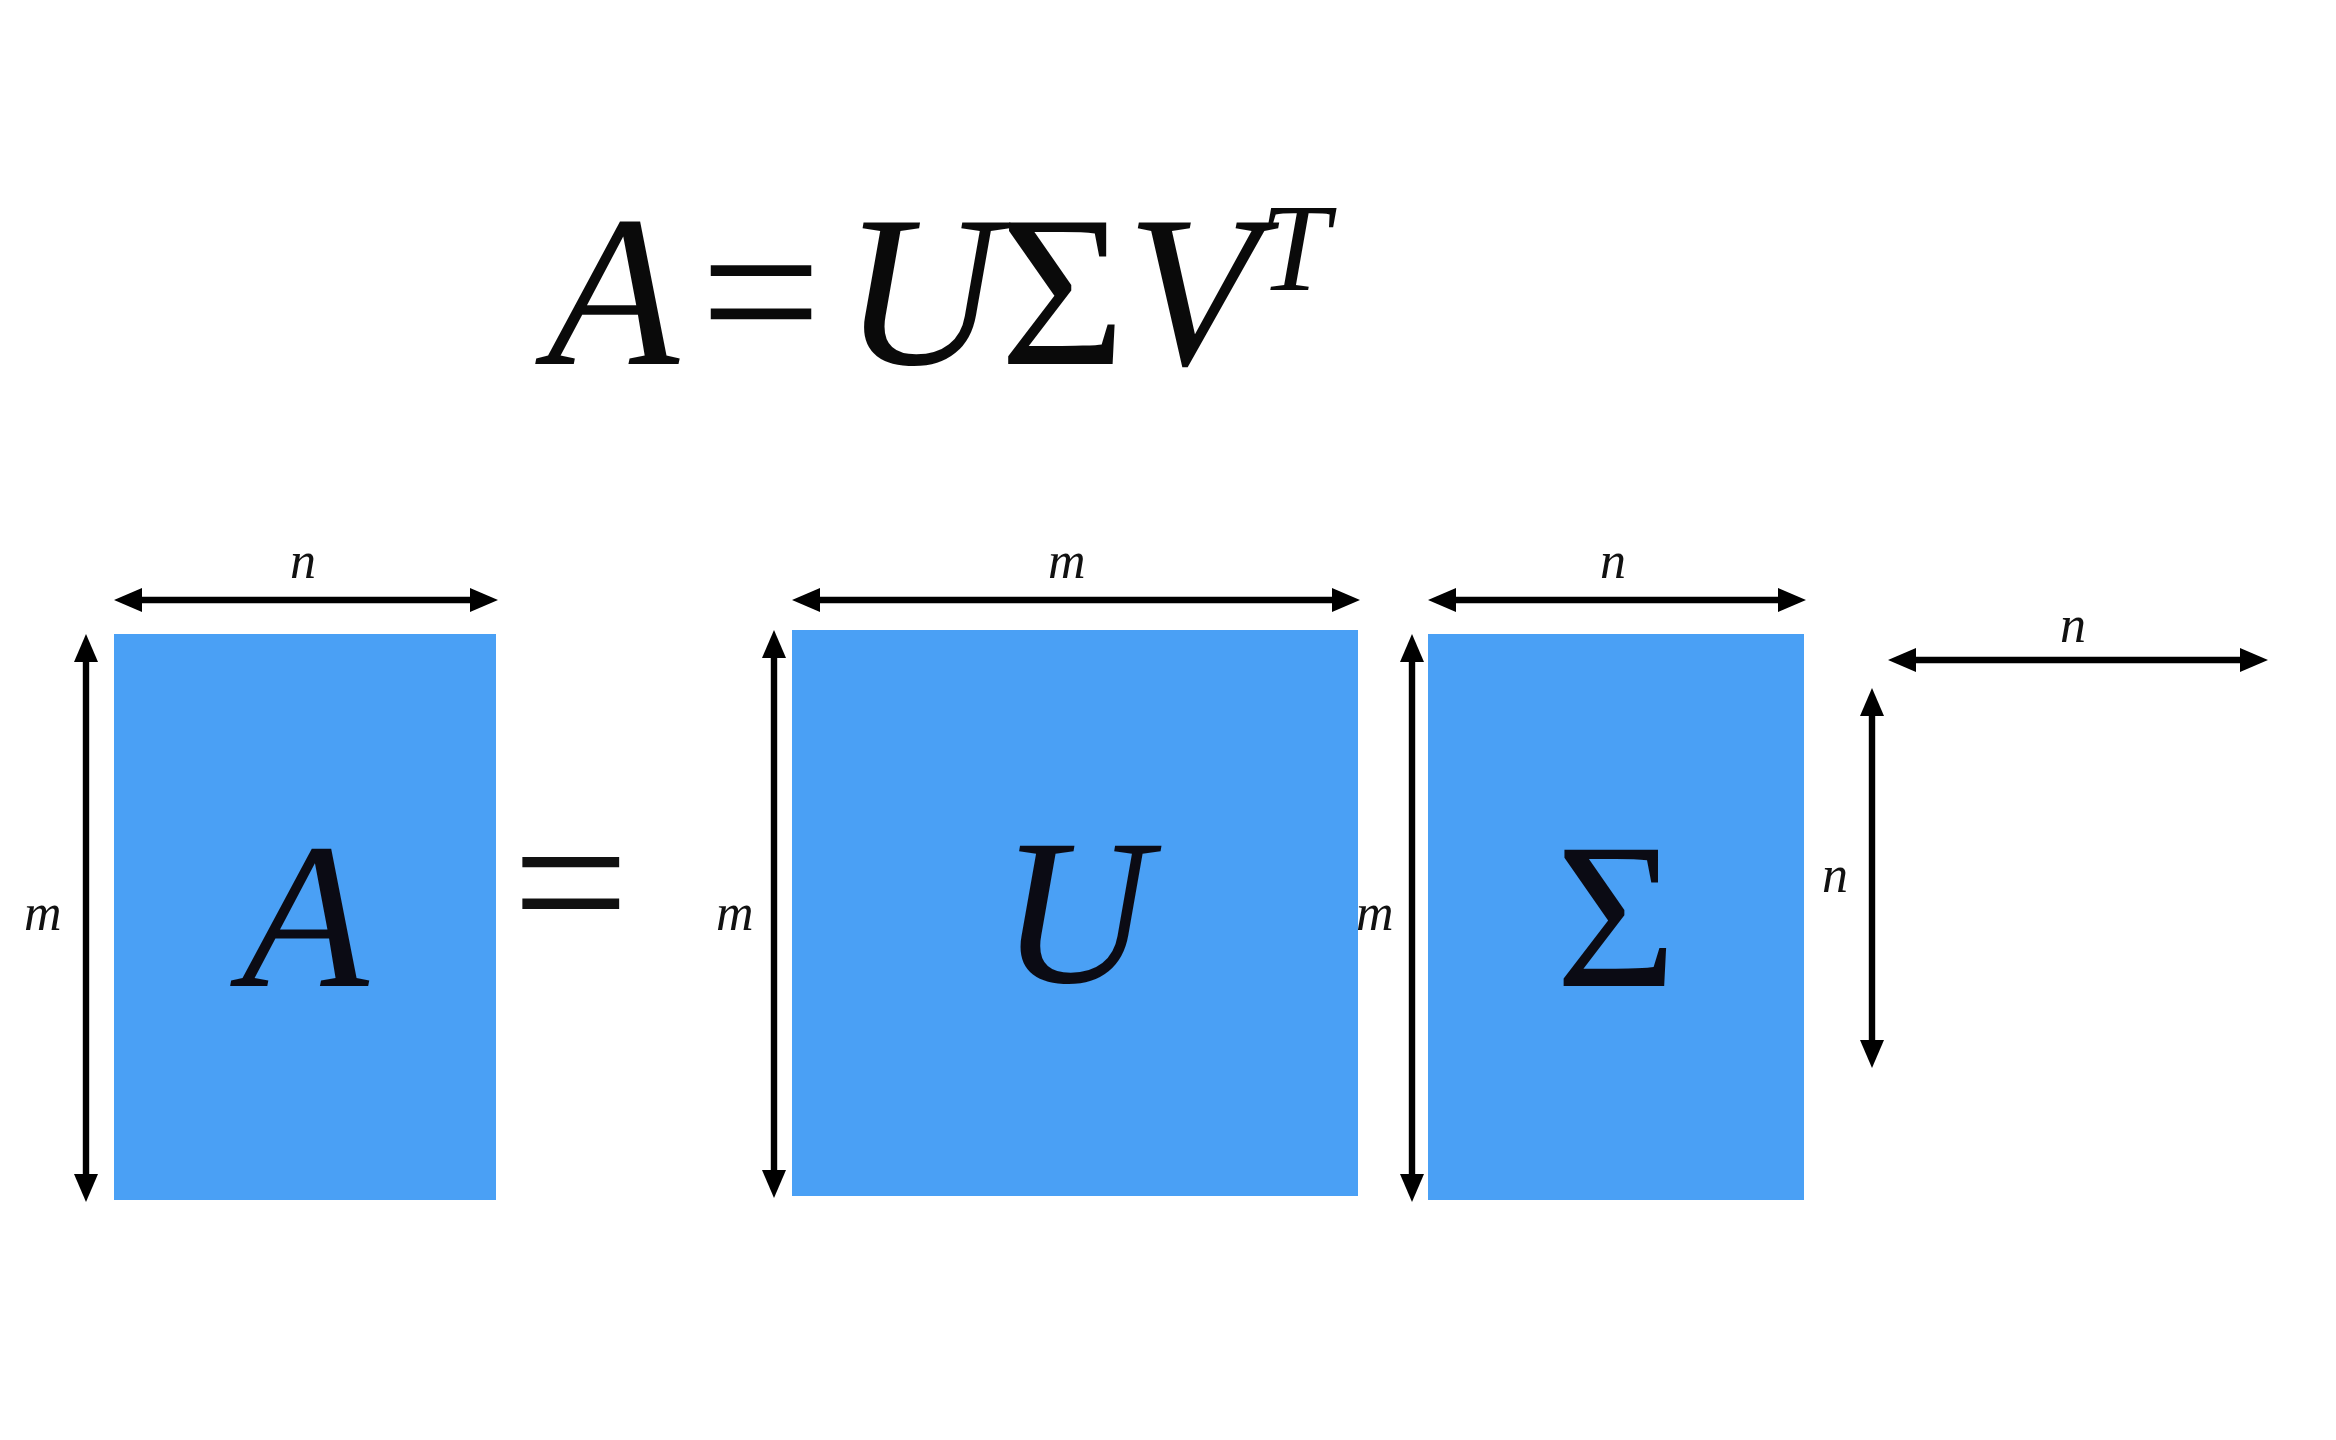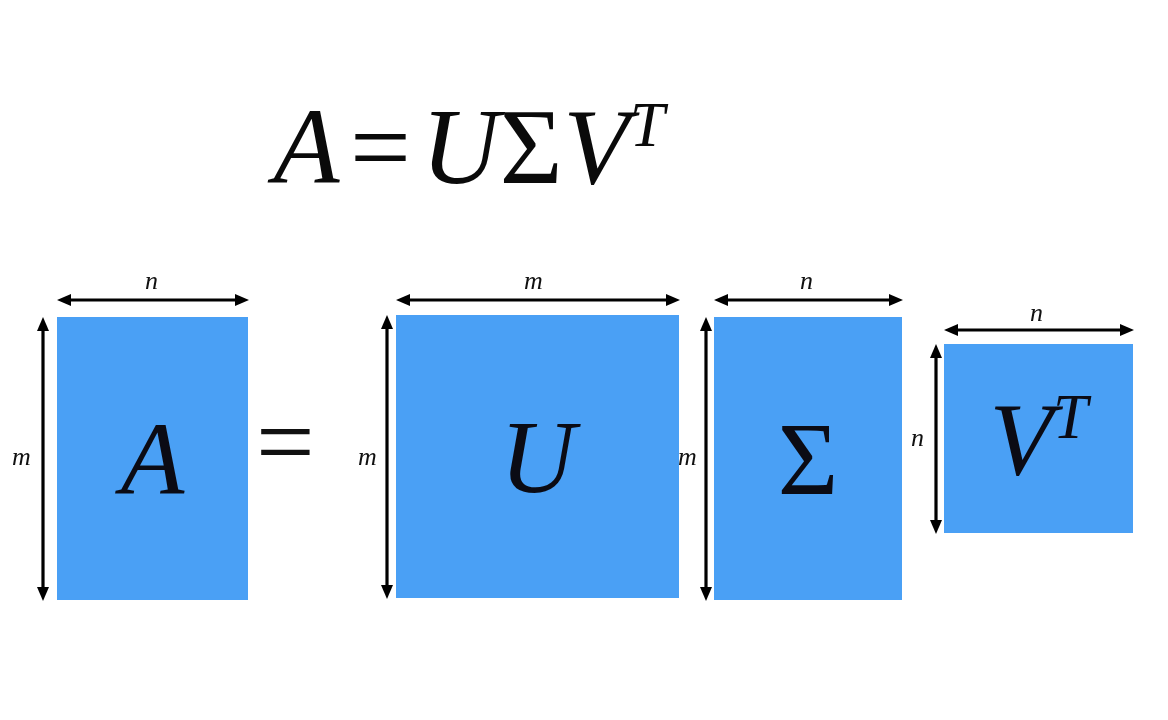--- a/index.html
+++ b/index.html
@@ -172,17 +172,14 @@
     <line x1="10" y1="8" x2="180" y2="8"></line>
     <polygon points="0,8 14,2 14,14"></polygon>
     <polygon points="190,8 176,2 176,14"></polygon>
   </svg>
   <div class="dim-text" style="left:911px; top:425px;">n</div>
   <svg class="arrow-svg" style="left:928px; top:344px;" width="16" height="190" viewBox="0 0 16 190">
     <line x1="8" y1="10" x2="8" y2="180"></line>
     <polygon points="8,0 2,14 14,14"></polygon>
     <polygon points="8,190 2,176 14,176"></polygon>
   </svg>
-  <div class="matrix-box" style="left: 944px; top: 344px; width: 189px; height: 189px; background: rgb(74, 160, 245);">
-    <span class="matrix-label"><span>V</span><span class="sup">T</span></span>
-  </div>
 
 </div>
 
 </body></html>

